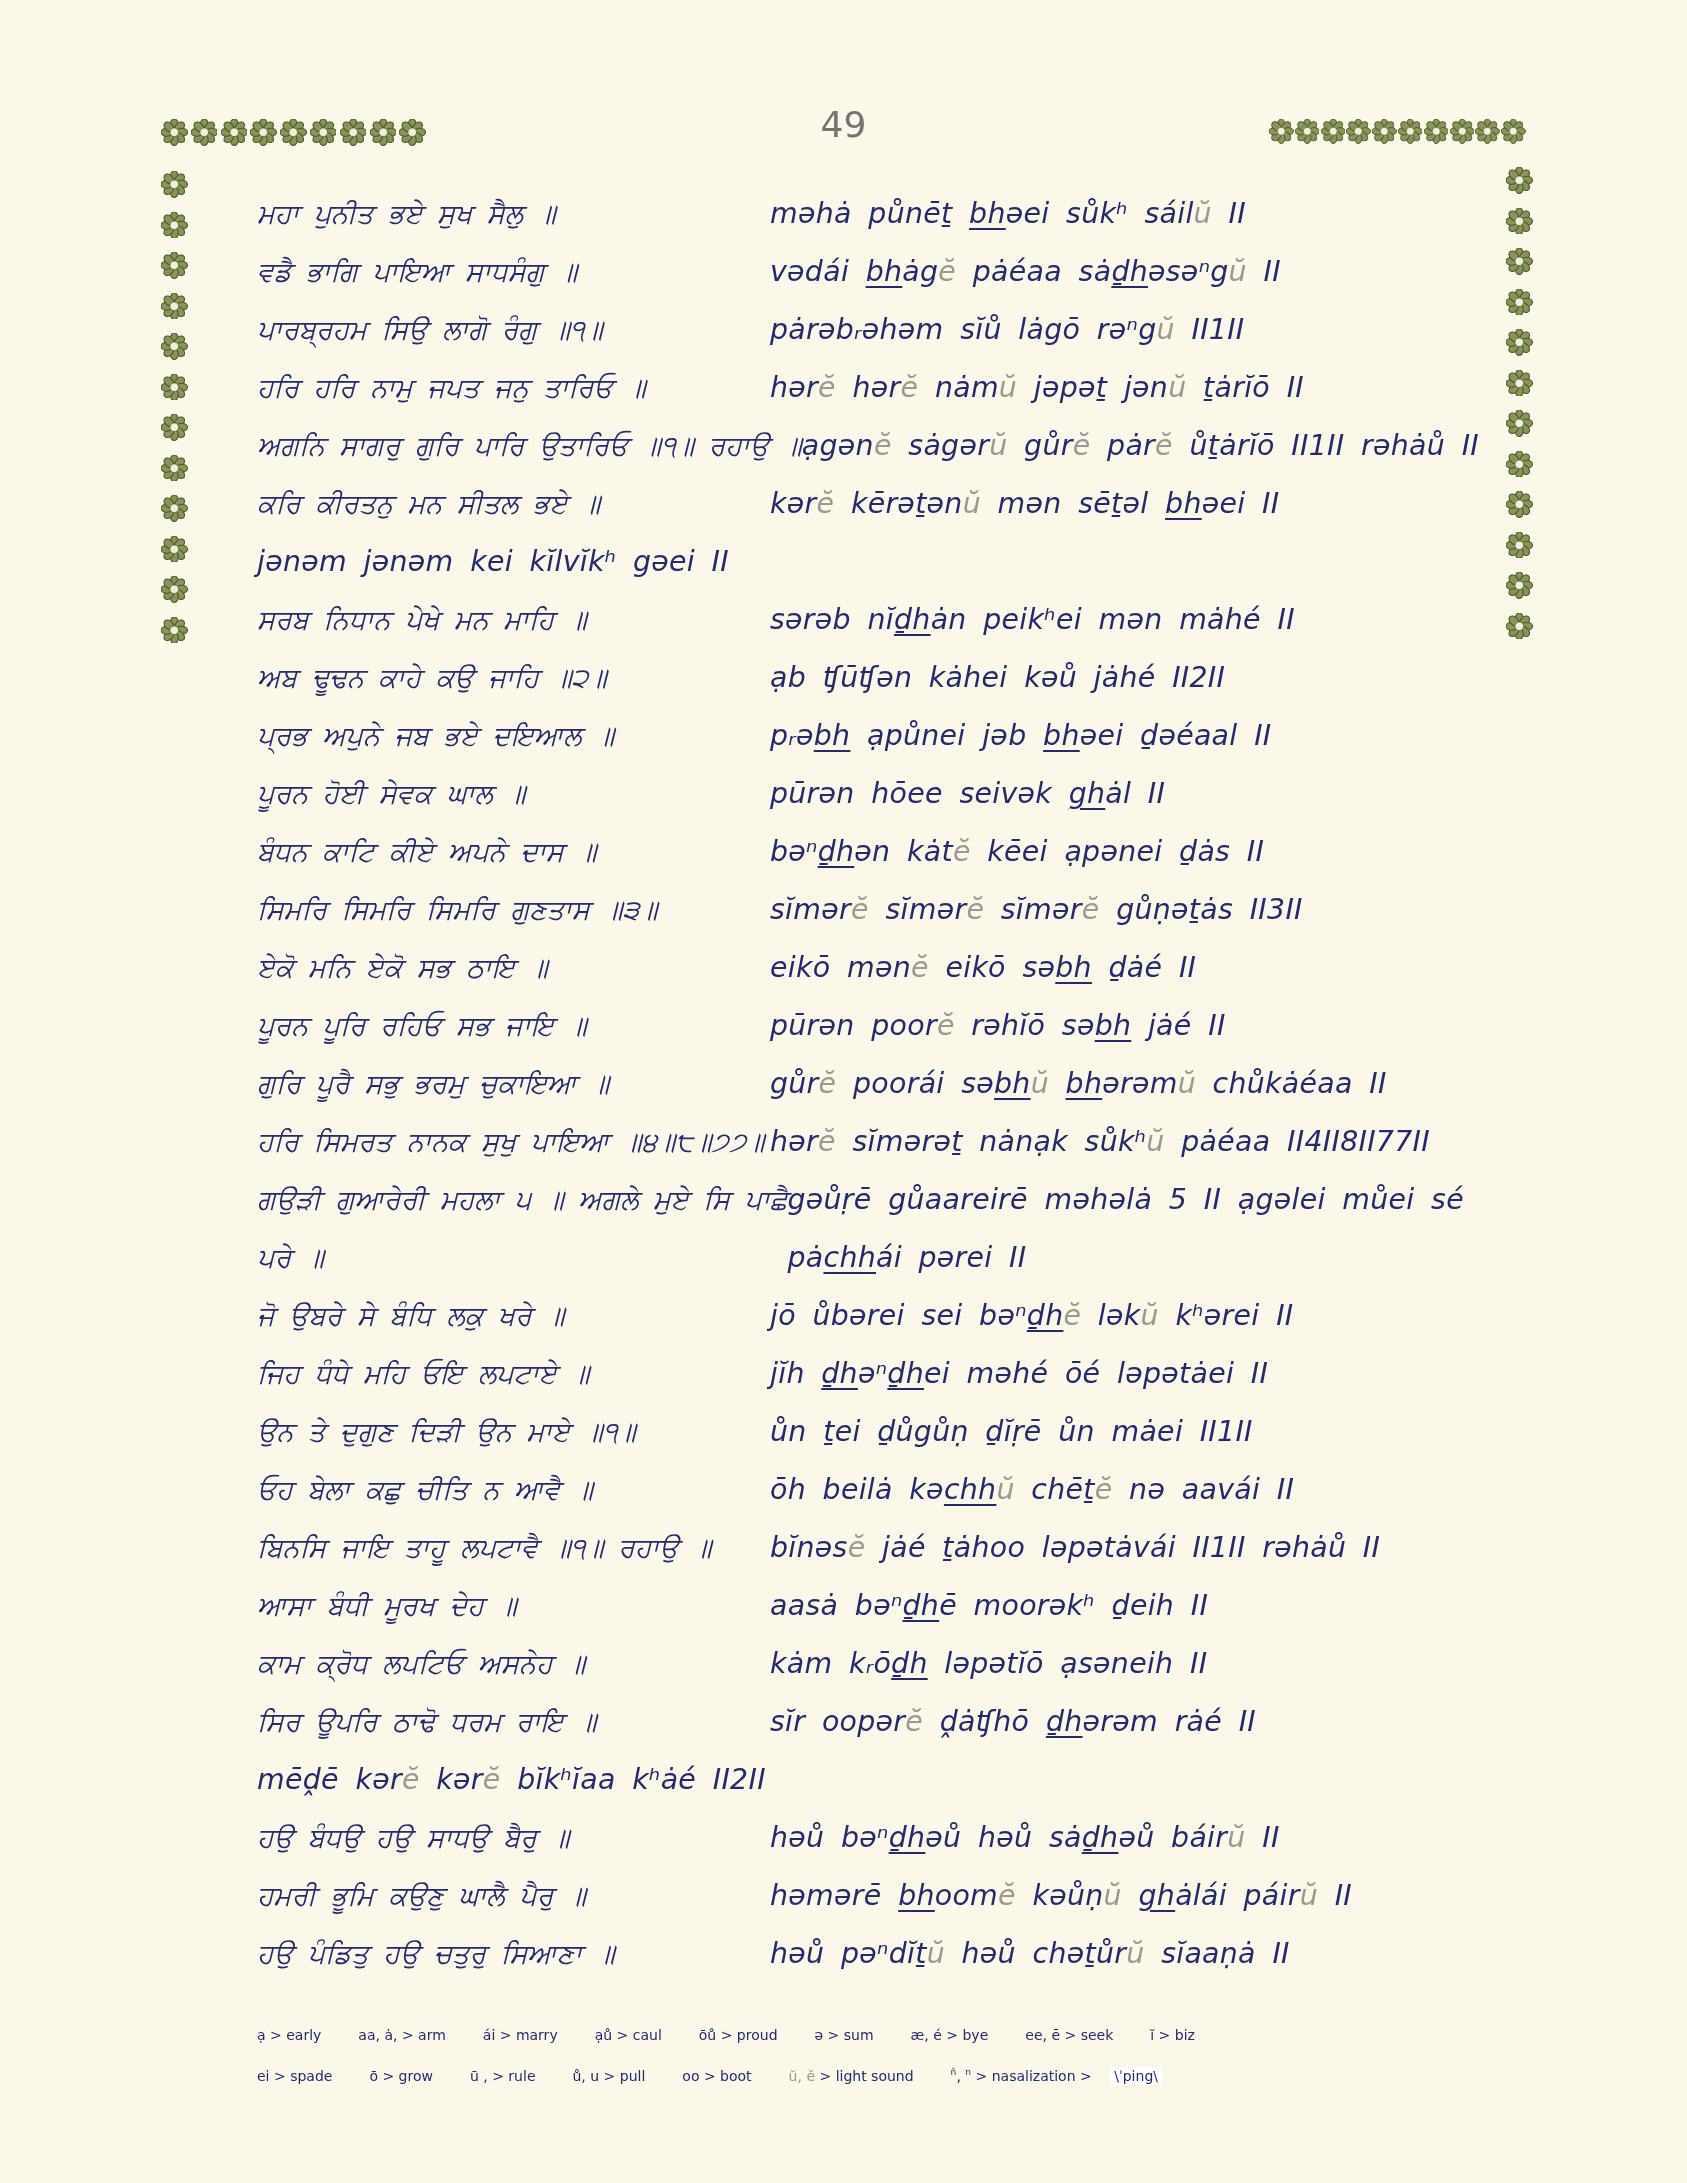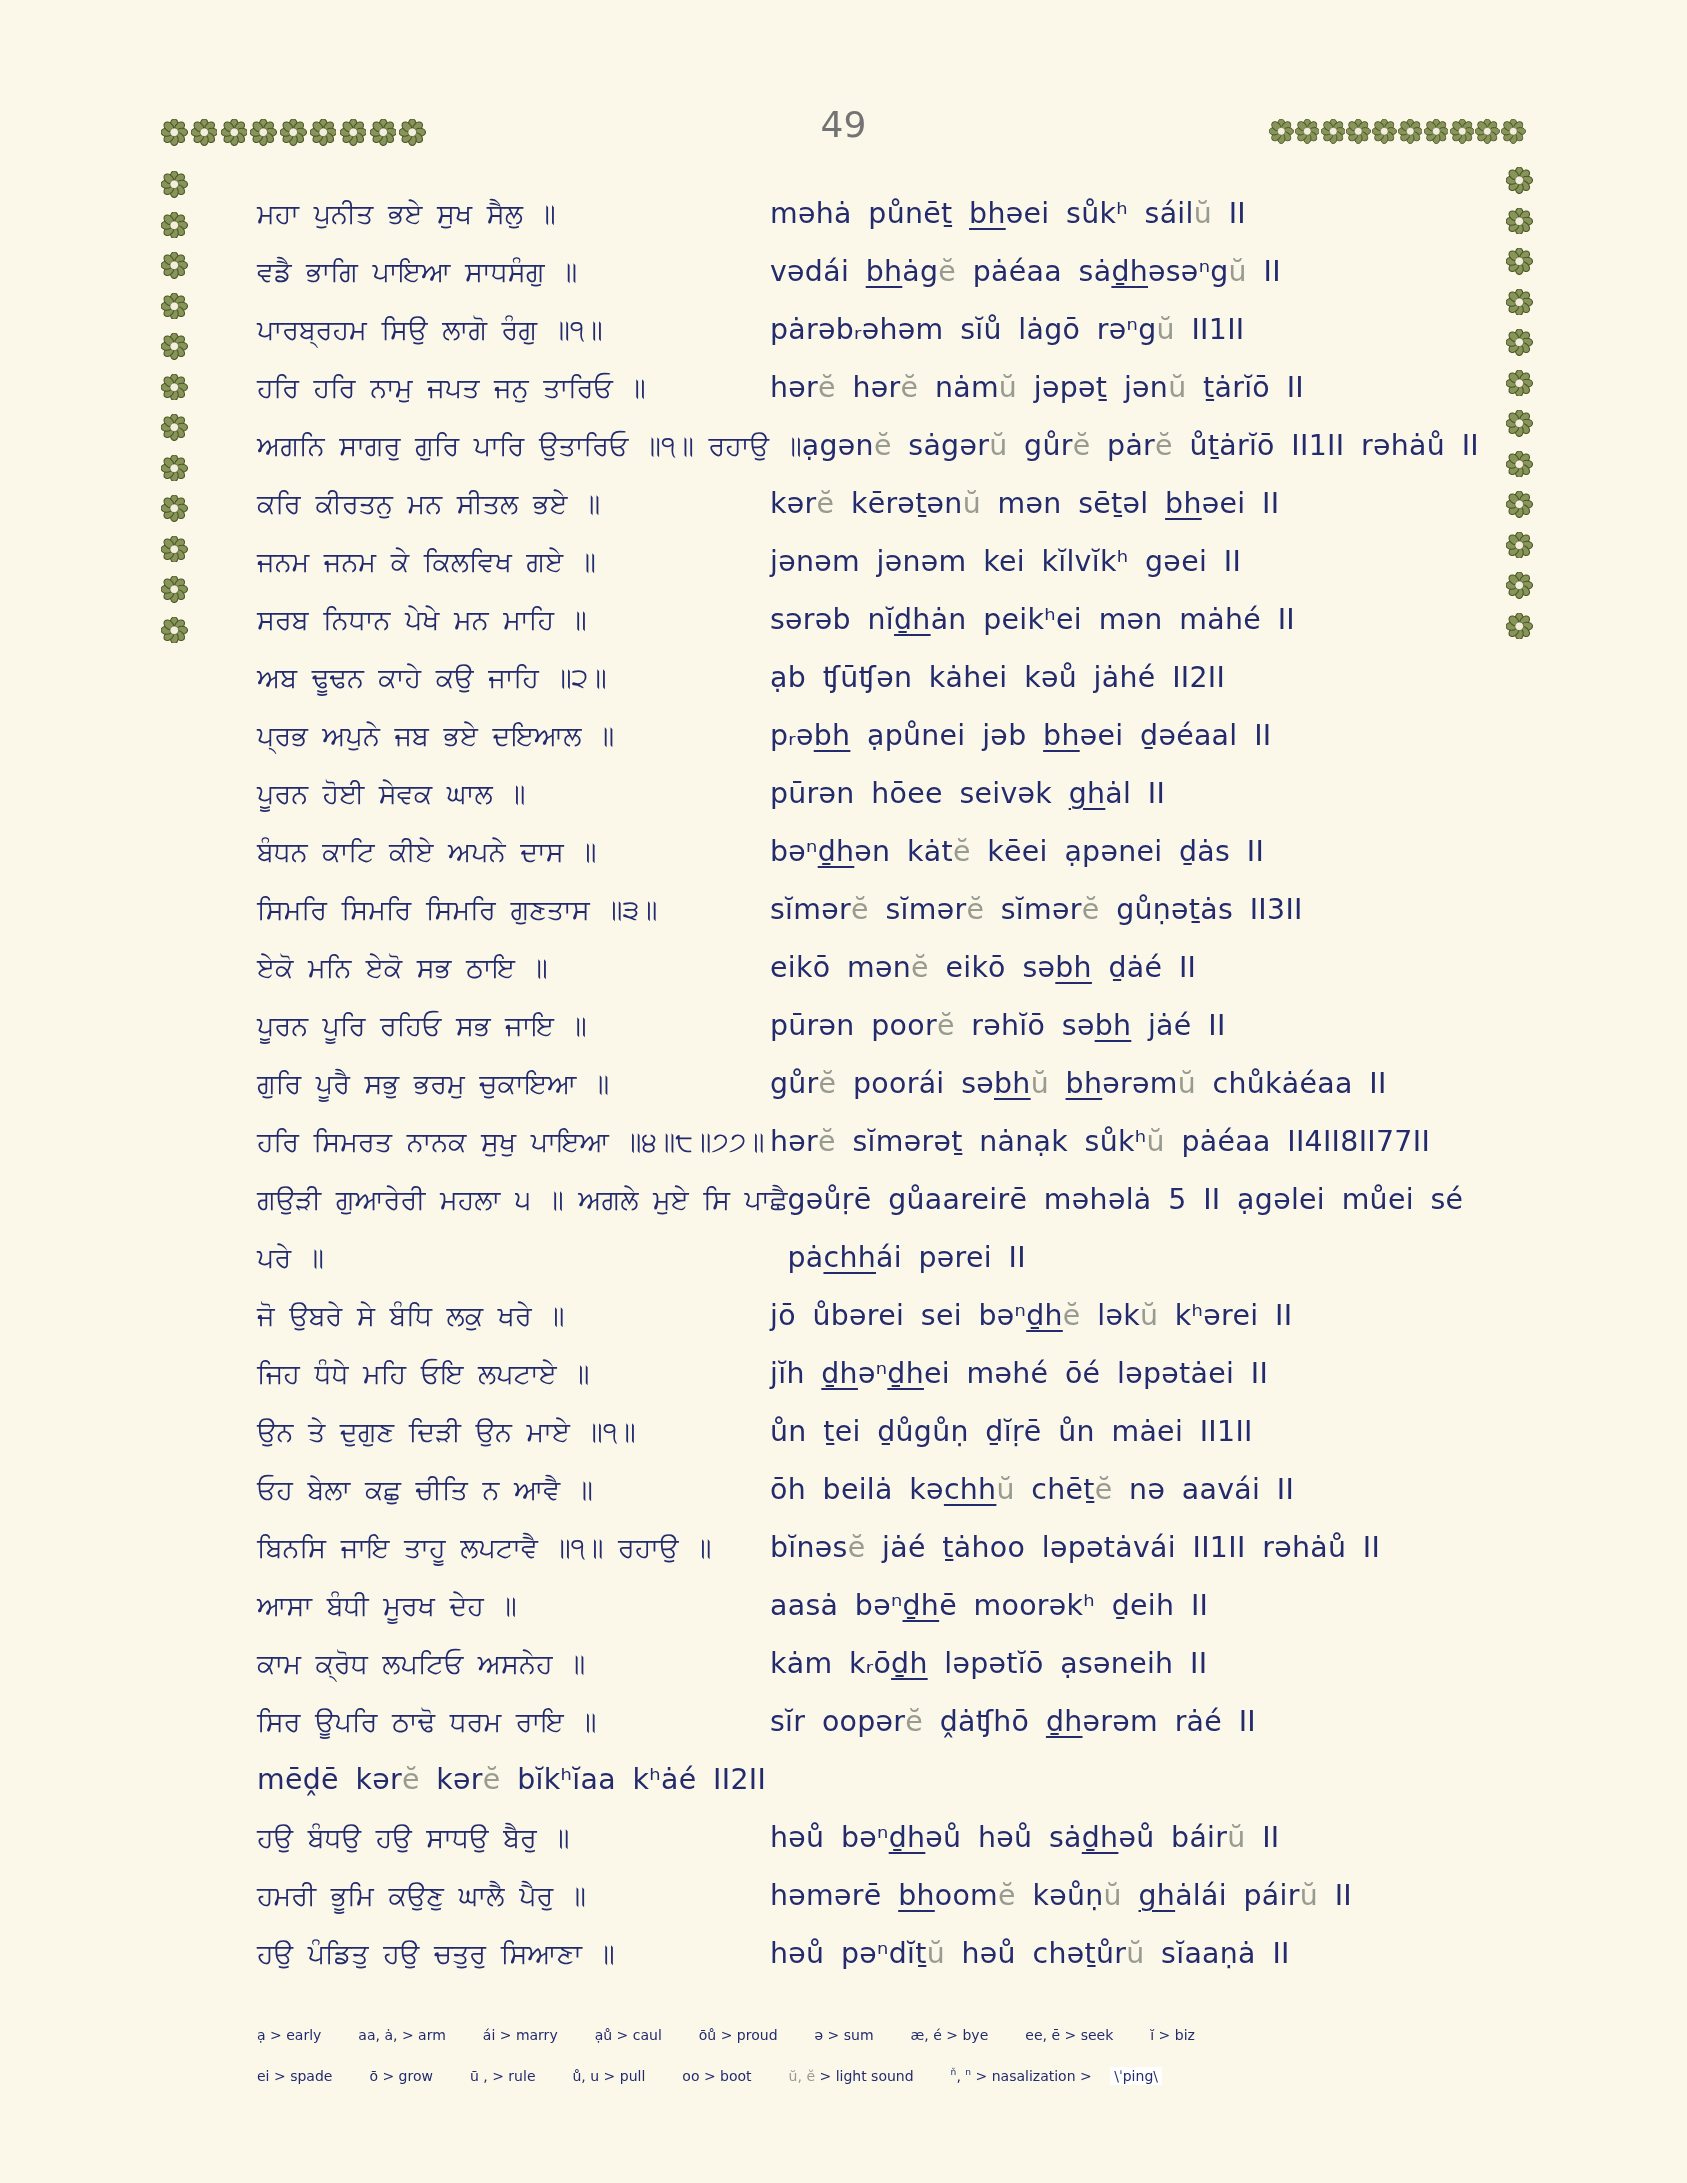--- a/index.html
+++ b/index.html
@@ -13,21 +13,21 @@
     position:absolute;top:105px;left:0;width:1687px;text-align:center;
     font-size:36px;line-height:40px;color:#737373;
   }
   .flower{width:26.5px;height:26.5px;display:block;}
   .flower-row-left{position:absolute;left:161px;top:119px;display:flex;gap:3.3px;}
   .flower-row-right{position:absolute;left:1269px;top:119px;display:flex;gap:1.3px;}
   .flower-row-right .flower{width:24.5px;height:24.5px;}
   .flower-col-left{position:absolute;left:161px;top:171px;display:flex;flex-direction:column;gap:14px;}
   .flower-col-right{position:absolute;left:1506px;top:167px;display:flex;flex-direction:column;gap:14px;}
   .verses{position:absolute;left:257px;top:185px;width:1283px;}
-  .verse-row{display:flex;align-items:flex-start;}
+  .verse-row{display:flex;align-items:flex-start;font-style:italic;}
   .g-cell{flex:0 0 513px;}
   .r-cell{flex:1 1 auto;}
   .gline{font-size:27px;line-height:58px;white-space:nowrap;word-spacing:6px;}
   .rline{font-size:28.4px;line-height:58px;white-space:nowrap;word-spacing:7.3px;letter-spacing:0.3px;}
   .gray{color:#999a90;}
   .ul{text-decoration:underline;text-decoration-thickness:2px;text-underline-offset:4.6px;}
   .legend{position:absolute;left:257px;top:2015px;width:1244px;}
   .legend-row{display:flex;gap:37px;font-size:14px;line-height:41px;white-space:nowrap;color:#232b6d;}
   .legend-item{flex:0 0 auto;}
   .sup{vertical-align:super;font-size:65%;line-height:0;}
@@ -563,23 +563,20 @@
     </div>
     <div class="verse-row">
       <div class="g-cell">
         <div class="gline">ਕਰਿ ਕੀਰਤਨੁ ਮਨ ਸੀਤਲ ਭਏ ॥</div>
       </div>
       <div class="r-cell">
         <div class="rline"><span>kər</span><span class="gray">ĕ</span><span> kērəṯən</span><span class="gray">ŭ</span><span> mən sēṯəl </span><span class="ul">bh</span><span>əei II</span></div>
       </div>
     </div>
     <div class="verse-row">
-      <div class="g-cell">
-        <div class="gline">ਜਨਮ ਜਨਮ ਕੇ ਕਿਲਵਿਖ ਗਏ ॥</div>
-      </div>
       <div class="r-cell">
         <div class="rline"><span>jənəm jənəm kei kĭlvĭkʰ gəei II</span></div>
       </div>
     </div>
     <div class="verse-row">
       <div class="g-cell">
         <div class="gline">ਸਰਬ ਨਿਧਾਨ ਪੇਖੇ ਮਨ ਮਾਹਿ ॥</div>
       </div>
       <div class="r-cell">
         <div class="rline"><span>sərəb nĭ</span><span class="ul">ḏh</span><span>ȧn peikʰei mən mȧhé II</span></div>

